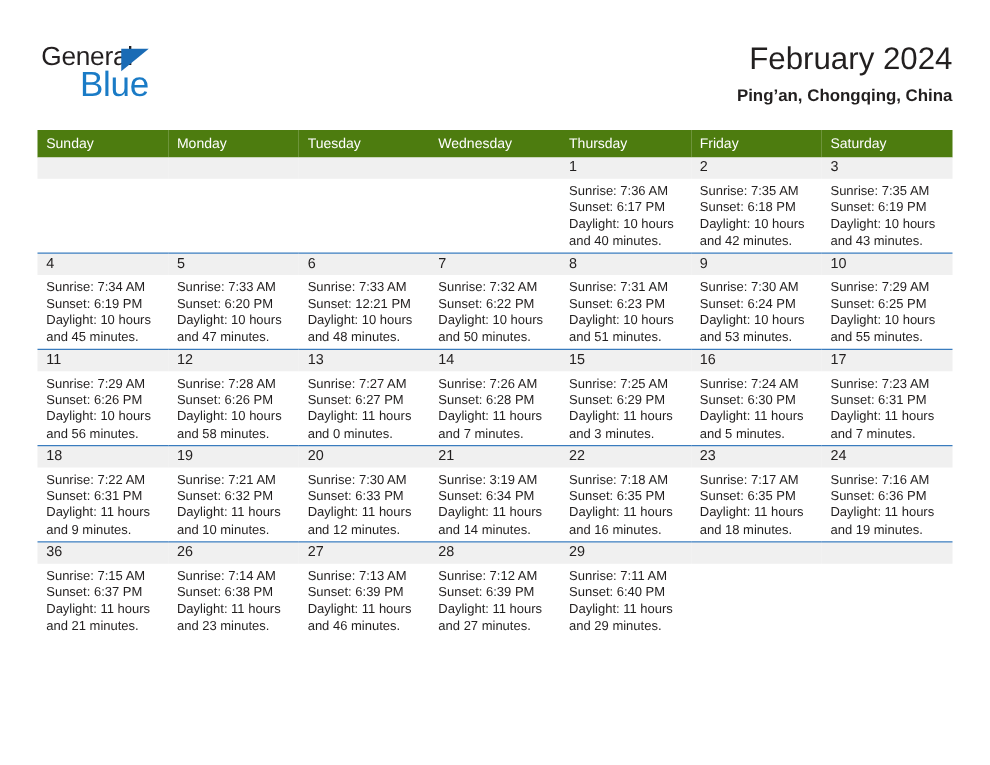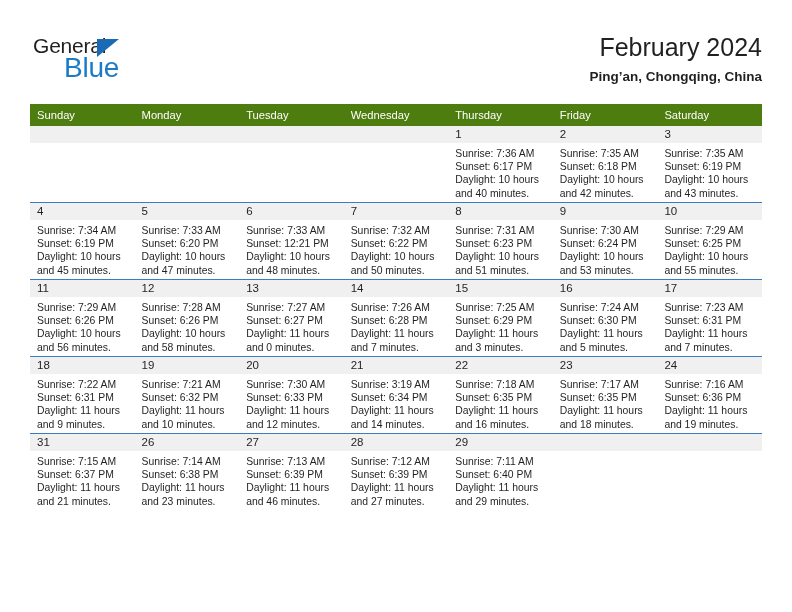--- a/index.html
+++ b/index.html
@@ -428,21 +428,21 @@
             <div class="daybody">
               <div>Sunrise: 7:16 AM</div>
               <div>Sunset: 6:36 PM</div>
               <div>Daylight: 11 hours</div>
               <div>and 19 minutes.</div>
             </div>
           </td>
         </tr>
         <tr class="week-5">
           <td>
-            <div class="daynum">31</div>
+            <div class="daynum">36</div>
             <div class="daybody">
               <div>Sunrise: 7:15 AM</div>
               <div>Sunset: 6:37 PM</div>
               <div>Daylight: 11 hours</div>
               <div>and 21 minutes.</div>
             </div>
           </td>
           <td>
             <div class="daynum">26</div>
             <div class="daybody">

